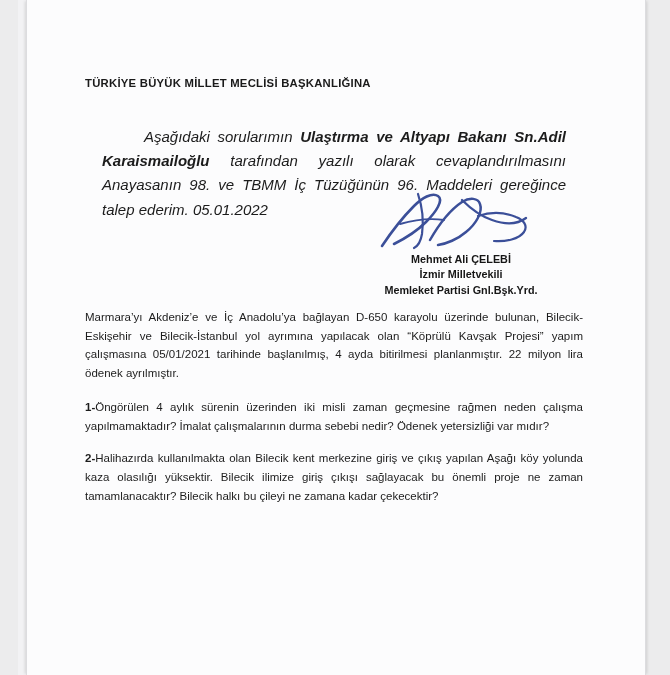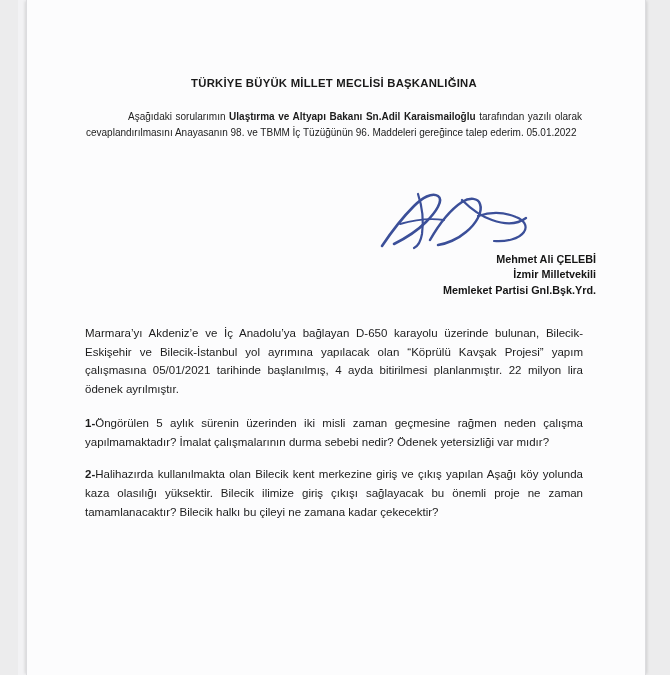--- a/index.html
+++ b/index.html
@@ -67,47 +67,48 @@
   .content {
     position: absolute;
     left: 59px;          
     top: 0;
     width: 498px;        
   }
 
   .doc-title {
     margin: 0;
     padding-top: 76px;
-    text-align: center;
+    text-align: left;
     font-size: 11.3px;
     font-weight: bold;
     letter-spacing: 0.25px;
     color: #1a1a1a;
     line-height: 1.3;
   }
 
   .intro {
-    margin: 1px;
+    margin: 17px;
     padding-top: 17px;
     text-align: justify;
     text-justify: inter-word;
     text-indent: 42px;
-    font-size: 10px;
+    font-size: 15px;
     line-height: 1.62;
     color: #1c1c1c;
+    font-style: italic;
   }
   .intro b { font-weight: bold; }
 
   
   .signature-block {
     position: absolute;
     left: 300px;
     top: 190px;
     width: 270px;
-    text-align: right;
+    text-align: center;
   }
   .signature-ink {
     position: relative;
     height: 62px;
     margin: 0 auto;
     width: 190px;
   }
   .signature-ink svg {
     position: absolute;
     left: 0;
@@ -122,21 +123,20 @@
     color: #161616;
     position: relative;
     z-index: 2;
   }
 
   .body-block {
     position: absolute;
     left: 59px;
     top: 308px;
     width: 498px;
-    margin-top: 16px;
   }
   .para {
     margin: 0 0 14px 0;
     text-align: justify;
     text-justify: inter-word;
     font-size: 11.5px;
     line-height: 1.63;
     color: #1c1c1c;
   }
   .para:last-child { margin-bottom: 0; }
@@ -182,20 +182,20 @@
       <p class="sign-name">İzmir Milletvekili</p>
       <p class="sign-name">Memleket Partisi Gnl.Bşk.Yrd.</p>
 
     </div>
 
     <div class="body-block">
 
       <p class="para tight">Marmara’yı Akdeniz’e ve İç Anadolu’ya bağlayan D-650 karayolu üzerinde bulunan, Bilecik-Eskişehir ve Bilecik-İstanbul yol ayrımına yapılacak olan “Köprülü Kavşak Projesi” yapım çalışmasına 05/01/2021 tarihinde başlanılmış, 4 ayda bitirilmesi planlanmıştır. 22 milyon lira ödenek ayrılmıştır.</p>
 
 
-      <p class="para"><span class="qnum">1-</span><span>Öngörülen 5 aylık sürenin üzerinden iki misli zaman geçmesine rağmen neden çalışma yapılmamaktadır? İmalat çalışmalarının durma sebebi nedir? Ödenek yetersizliği var mıdır?</span></p>
+      <p class="para"><span class="qnum">1-</span><span>Öngörülen 4 aylık sürenin üzerinden iki misli zaman geçmesine rağmen neden çalışma yapılmamaktadır? İmalat çalışmalarının durma sebebi nedir? Ödenek yetersizliği var mıdır?</span></p>
 
       <p class="para"><span class="qnum">2-</span><span>Halihazırda kullanılmakta olan Bilecik kent merkezine giriş ve çıkış yapılan Aşağı köy yolunda kaza olasılığı yüksektir. Bilecik ilimize giriş çıkışı sağlayacak bu önemli proje ne zaman tamamlanacaktır? Bilecik halkı bu çileyi ne zamana kadar çekecektir?</span></p>
 
     </div>
 
   </div>
 </div>
 
 </body></html>

